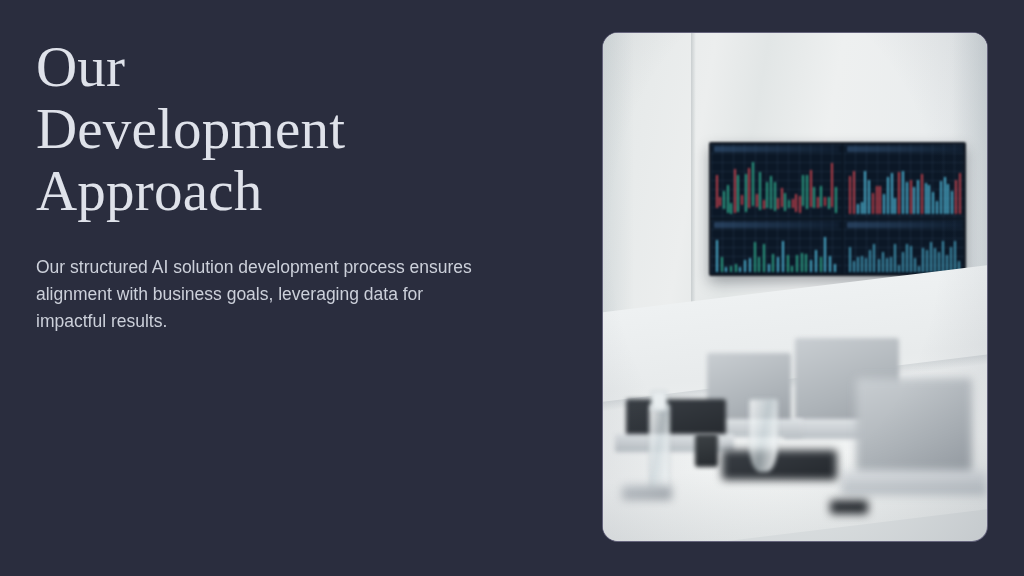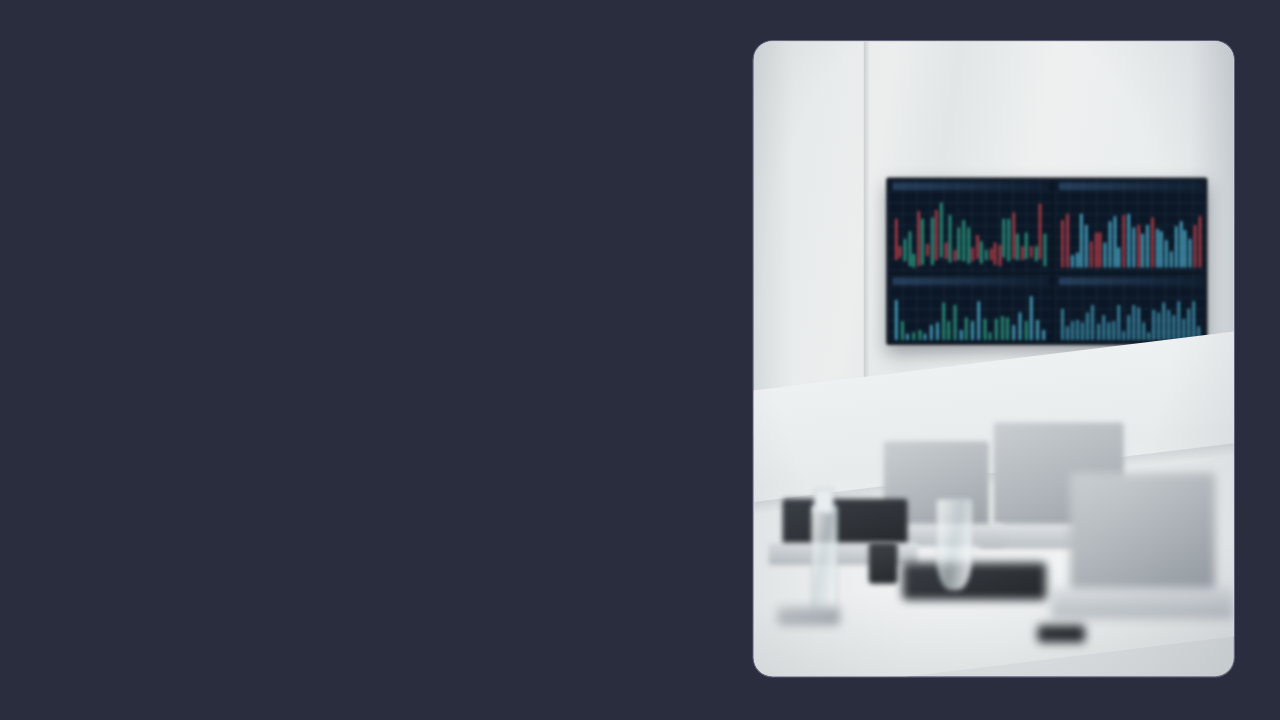--- a/index.html
+++ b/index.html
@@ -190,20 +190,26 @@
   }
   .blur-soft { filter: blur(2.2px); }
   .blur-more { filter: blur(4px); }
   .blur-mid { filter: blur(1.1px); }
 </style>
 </head>
 <body>
 
 <div id="slide">
 
+  <div class="text-col">
+    <h1 class="slide-title">Our
+Development
+Approach</h1>
+    <p class="slide-subtitle">Our structured AI solution development process ensures alignment with business goals, leveraging data for impactful results.</p>
+  </div>
 
   <div class="photo-frame">
     <div class="photo-inner">
 
       <div class="wall"></div>
       <div class="wall-seam2"></div>
       <div class="wall-seam"></div>
       <div class="wall-right"></div>
 
       <div class="monitor blur-mid">

